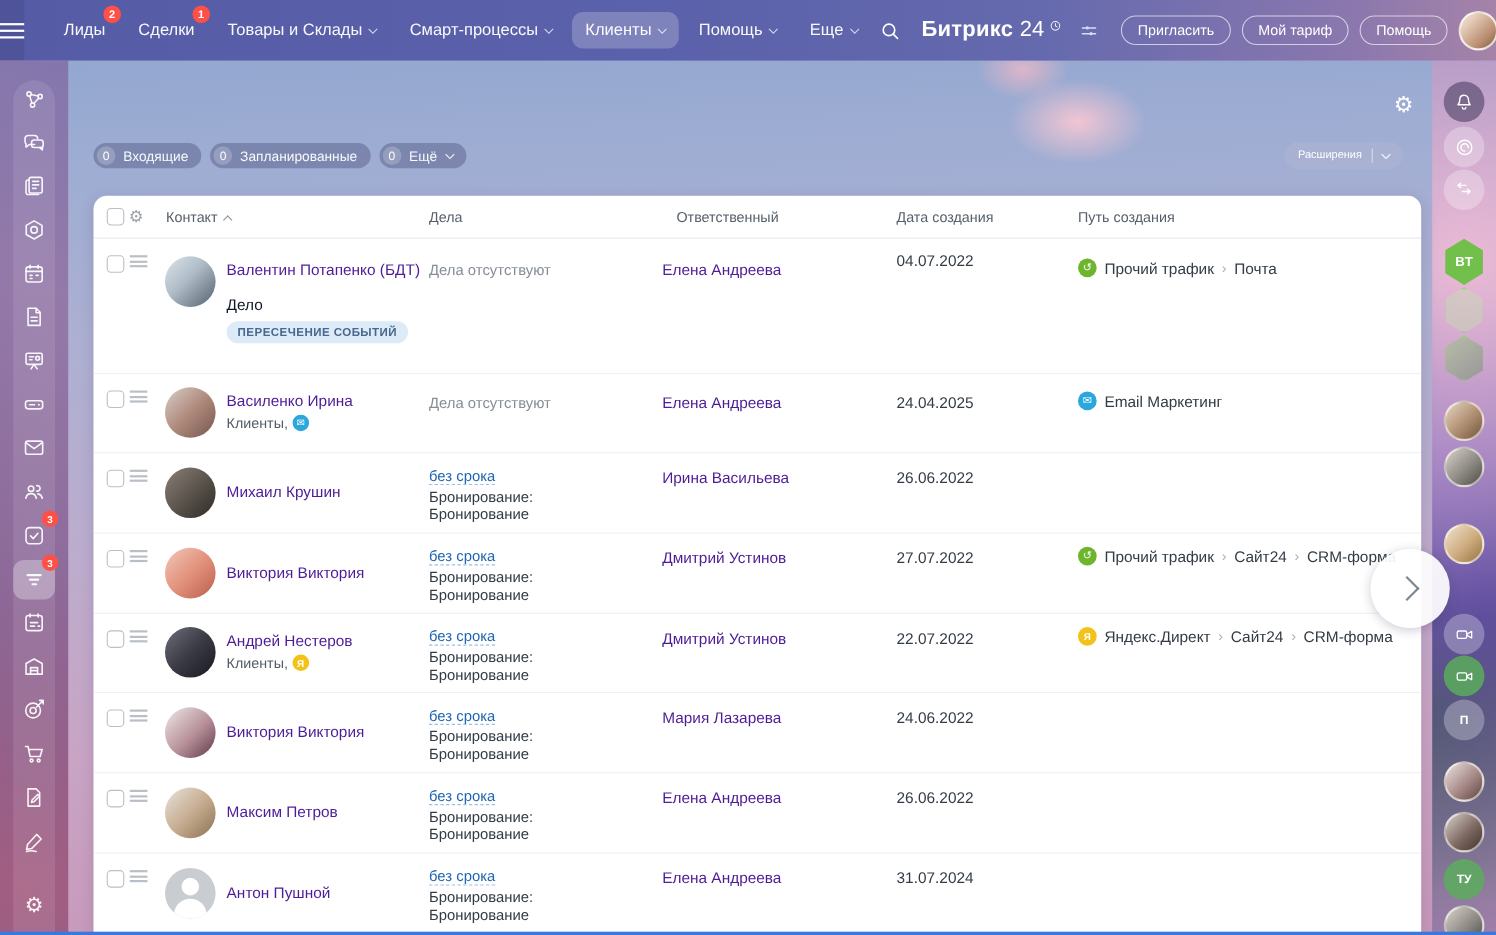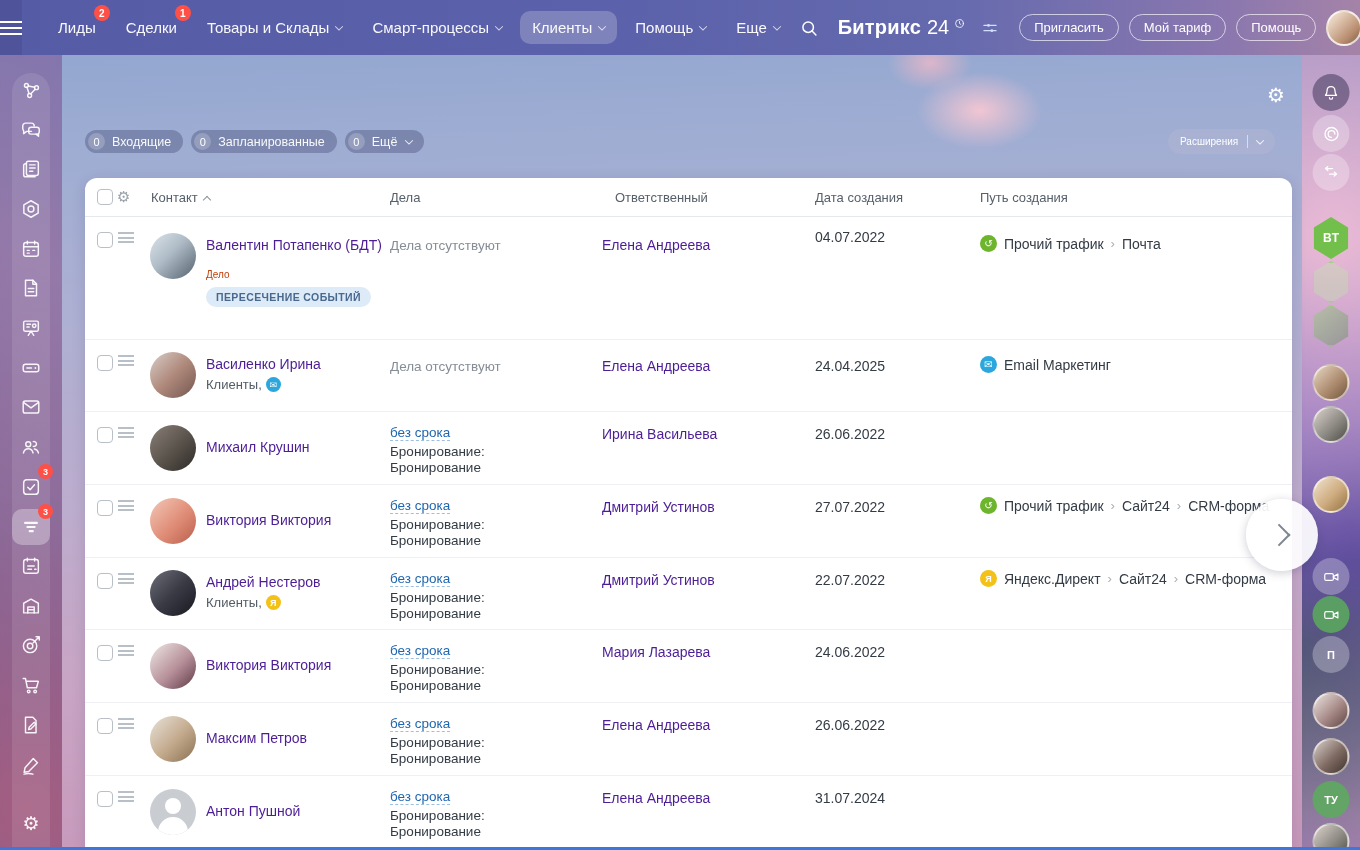--- a/index.html
+++ b/index.html
@@ -94,21 +94,21 @@
   .c-name { left:121px; width:182px; }
   .c-deals { left:305px; width:222px; }
   .c-resp { left:501px; width:190px;margin-left:16px; }
   .c-date { left:730px; width:160px; color:#333b45; }
   .c-path { left:895px; width:305px; color:#333b45; display:flex; align-items:center; gap:7px; flex-wrap:nowrap; white-space:nowrap; }
   a.lnk { color:#4c1d95; text-decoration:none; cursor:pointer; }
   .name-sub { margin-top:5px; font-size:13px; color:#525b66; display:flex; align-items:center; gap:4px; }
   .deals-empty { color:#868d96; font-size:13.5px; }
   .deals-link { display:inline-block; color:#2067b0; font-size:13.5px; border-bottom:1px dashed #9ec0e0; cursor:pointer; margin-bottom:3px; }
   .deals-line { font-size:13.5px; color:#333b45; line-height:16px; }
-  .act-label { color:#c2410c; font-size:10px; margin-top:16px; }
+  .act-label { color:#0f172a; font-size:14px; margin-top:16px; }
   .act-badge { display:inline-block; margin-top:7px; background:#ddeaf7; color:#49688e; font-size:10.5px; font-weight:700; letter-spacing:.4px; padding:4px 10px; border-radius:11px; cursor:pointer; }
   .src-ico { display:inline-flex; align-items:center; justify-content:center; width:17px; height:17px; border-radius:50%; color:#fff; font-size:10px; flex:0 0 auto; }
   .src-green { background:#6db52c; }
   .src-blue { background:#2ba7dd; }
   .src-yellow { background:#f3c117; color:#fff; font-weight:700; font-size:9px; }
   .path-sep { color:#aab0b7; font-size:13px; }
   .sub-ico { width:15px; height:15px; font-size:9px; }
 
   
   .rail { position:absolute; left:1302px; top:55px; width:58px; height:795px; z-index:15; }

